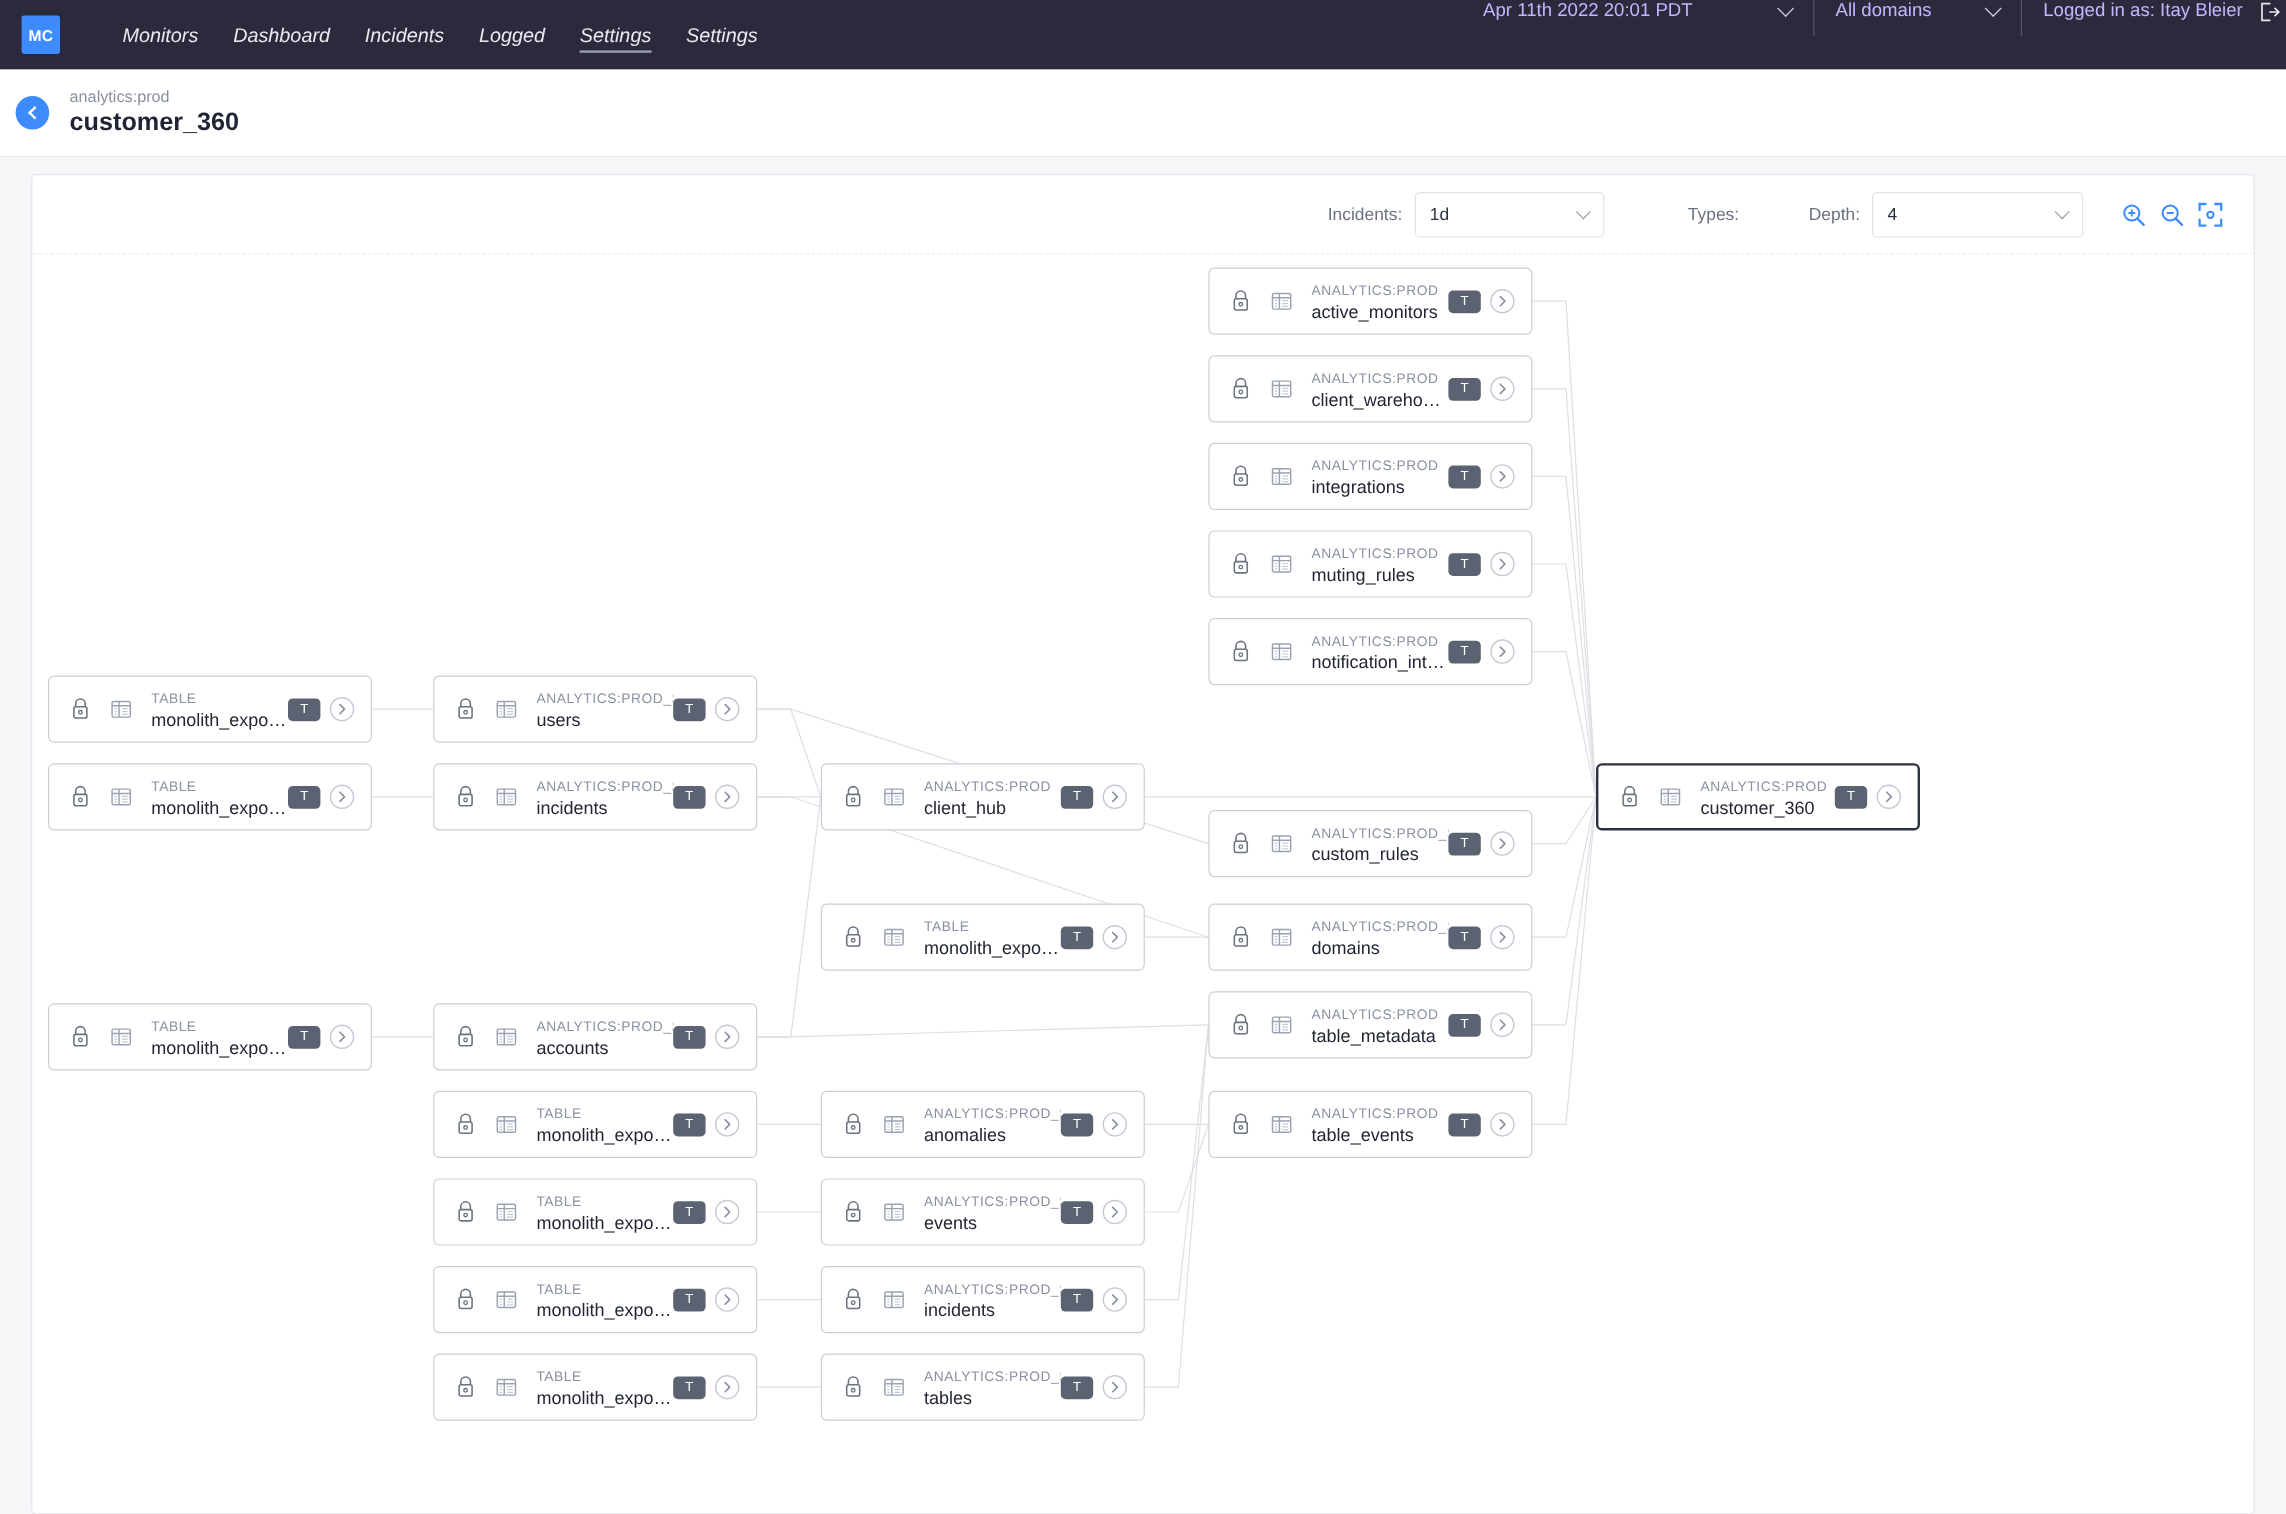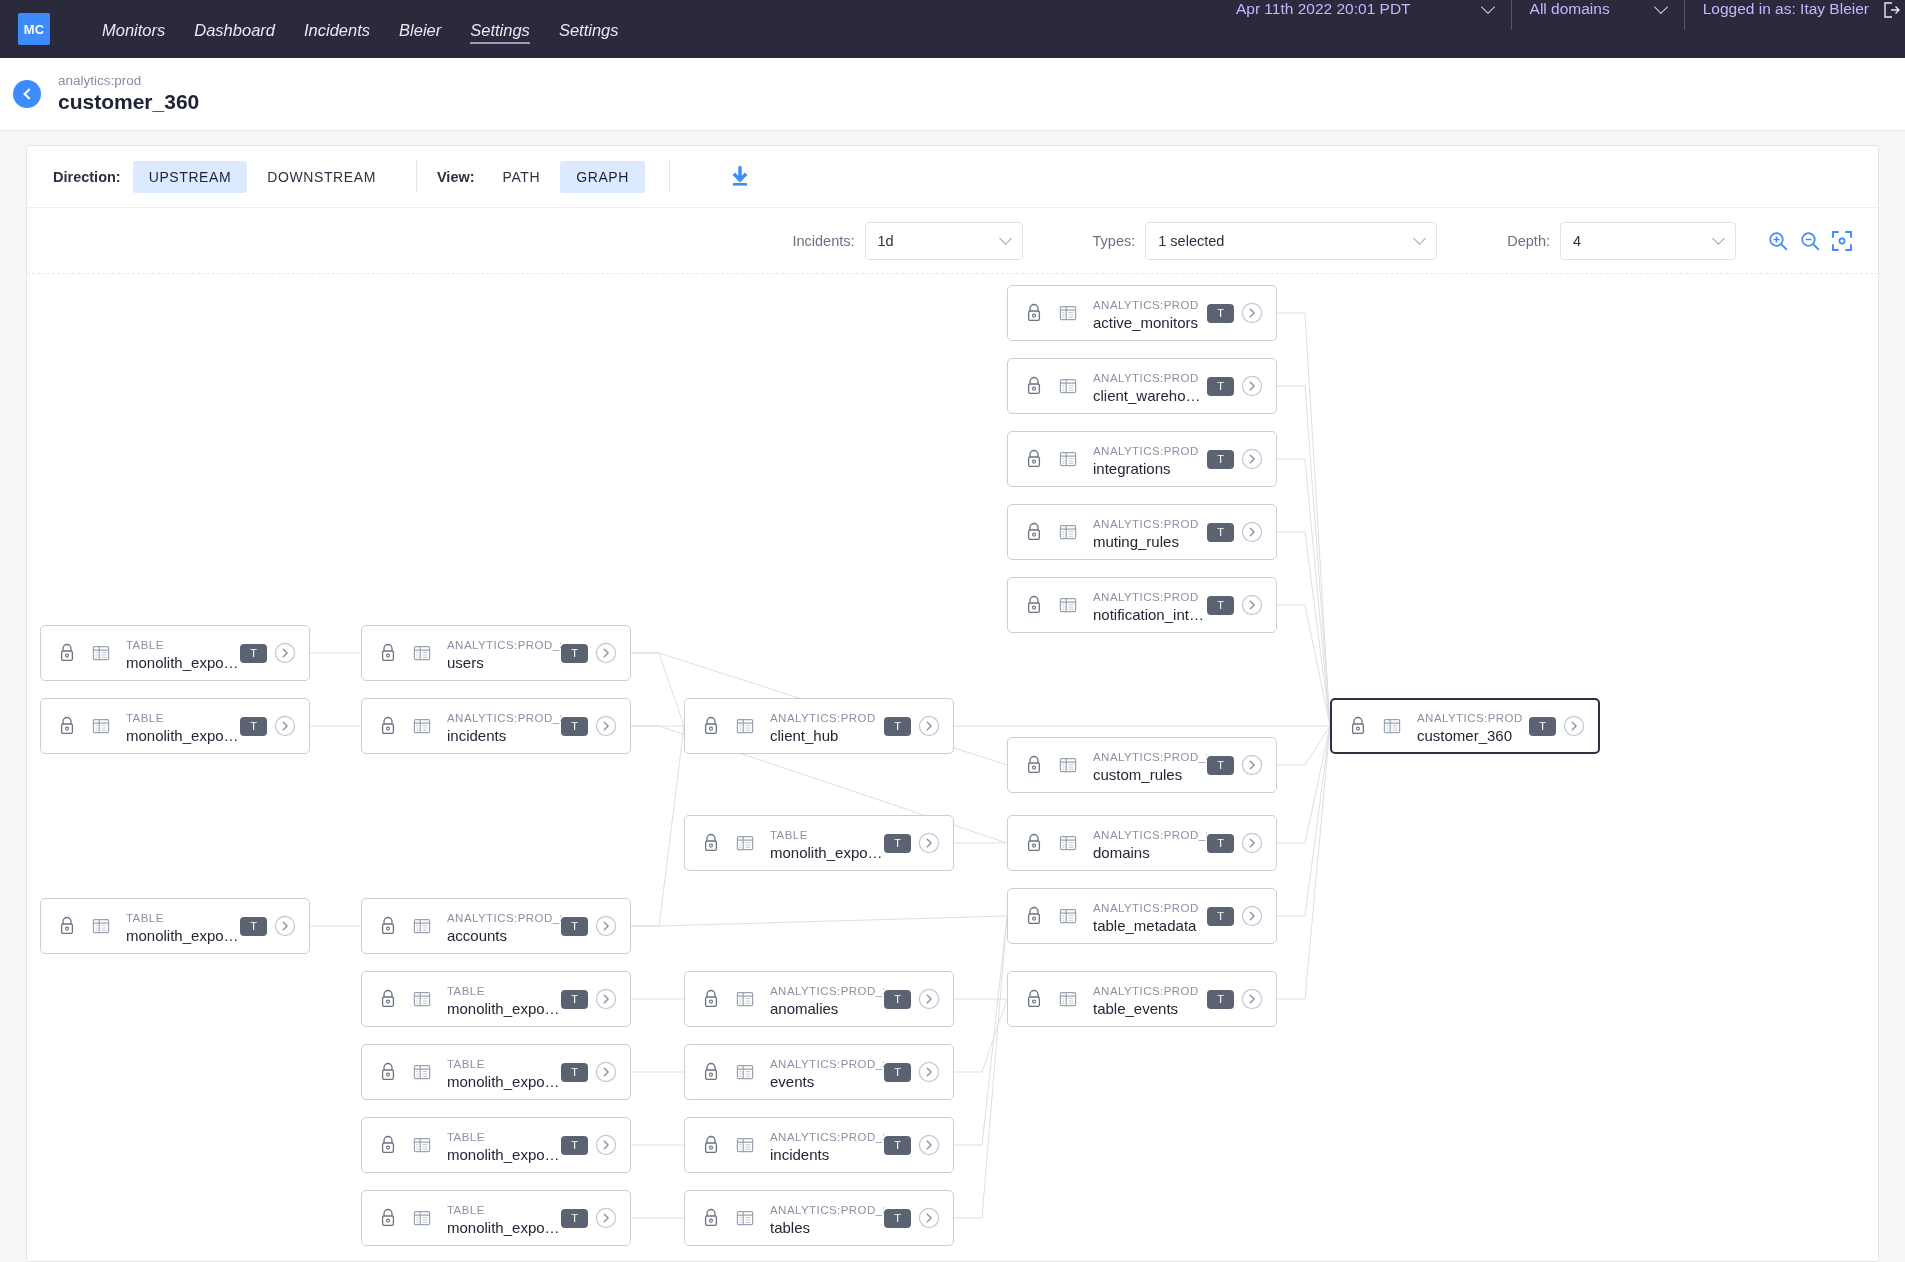--- a/index.html
+++ b/index.html
@@ -156,21 +156,21 @@
 </style>
 </head>
 <body>
 
 <div class="topnav">
   <div class="logo">MC</div>
   <div class="navlinks" id="navlinks">
       <div class="navlink">Monitors</div>
       <div class="navlink">Dashboard</div>
       <div class="navlink">Incidents</div>
-      <div class="navlink">Bleier</div>
+      <div class="navlink">Logged</div>
       <div class="navlink active">Settings</div>
       <div class="navlink">Settings</div>
     </div>
   <div class="nav-right">
     <div class="nav-date">
       <span>Apr 11th 2022 20:01 PDT</span>
       <span class="nav-gap-lg"></span>
       <span class="chev"></span>
     </div>
     <div class="nav-sep"></div>
@@ -196,48 +196,28 @@
   </div>
   <div class="header-text">
     <div class="breadcrumb">analytics:prod</div>
     <div class="page-title">customer_360</div>
   </div>
 </div>
 
 <div class="content">
   <div class="panel">
 
-    <div class="toolbar">
-      <span class="tb-label">Direction:</span>
-      <div class="seg active">UPSTREAM</div>
-      <div class="seg">DOWNSTREAM</div>
-      <div class="tb-div"></div>
-      <span class="tb-label">View:</span>
-      <div class="seg">PATH</div>
-      <div class="seg active">GRAPH</div>
-      <div class="tb-div"></div>
-      <span class="dl-icon">
-        <svg width="24" height="24" viewBox="0 0 24 24">
-          <path d="M12 3 V14 M7 10 L12 15 L17 10" fill="none" stroke="#3d8bfd" stroke-width="3.4" stroke-linecap="square"></path>
-          <rect x="5" y="18" width="14" height="2.6" fill="#3d8bfd"></rect>
-        </svg>
-      </span>
-    </div>
 
     <div class="filterbar">
       <span class="f-label">Incidents:</span>
       <div class="select sel-incidents">
         <span>1d</span>
         <span class="sel-chev"></span>
       </div>
       <span class="f-label">Types:</span>
-      <div class="select sel-types">
-        <span>1 selected</span>
-        <span class="sel-chev"></span>
-      </div>
       <span class="f-label">Depth:</span>
       <div class="select sel-depth">
         <span>4</span>
         <span class="sel-chev"></span>
       </div>
       <span class="zoom-btn">
         <svg width="24" height="24" viewBox="0 0 24 24">
           <circle cx="10.5" cy="10.5" r="6.3" fill="none" stroke="#3d8bfd" stroke-width="1.7"></circle>
           <path d="M15.2 15.2 L20.4 20.4" stroke="#3d8bfd" stroke-width="1.9" stroke-linecap="round"></path>
           <path d="M10.5 7.6 V13.4 M7.6 10.5 H13.4" stroke="#3d8bfd" stroke-width="1.5"></path>

